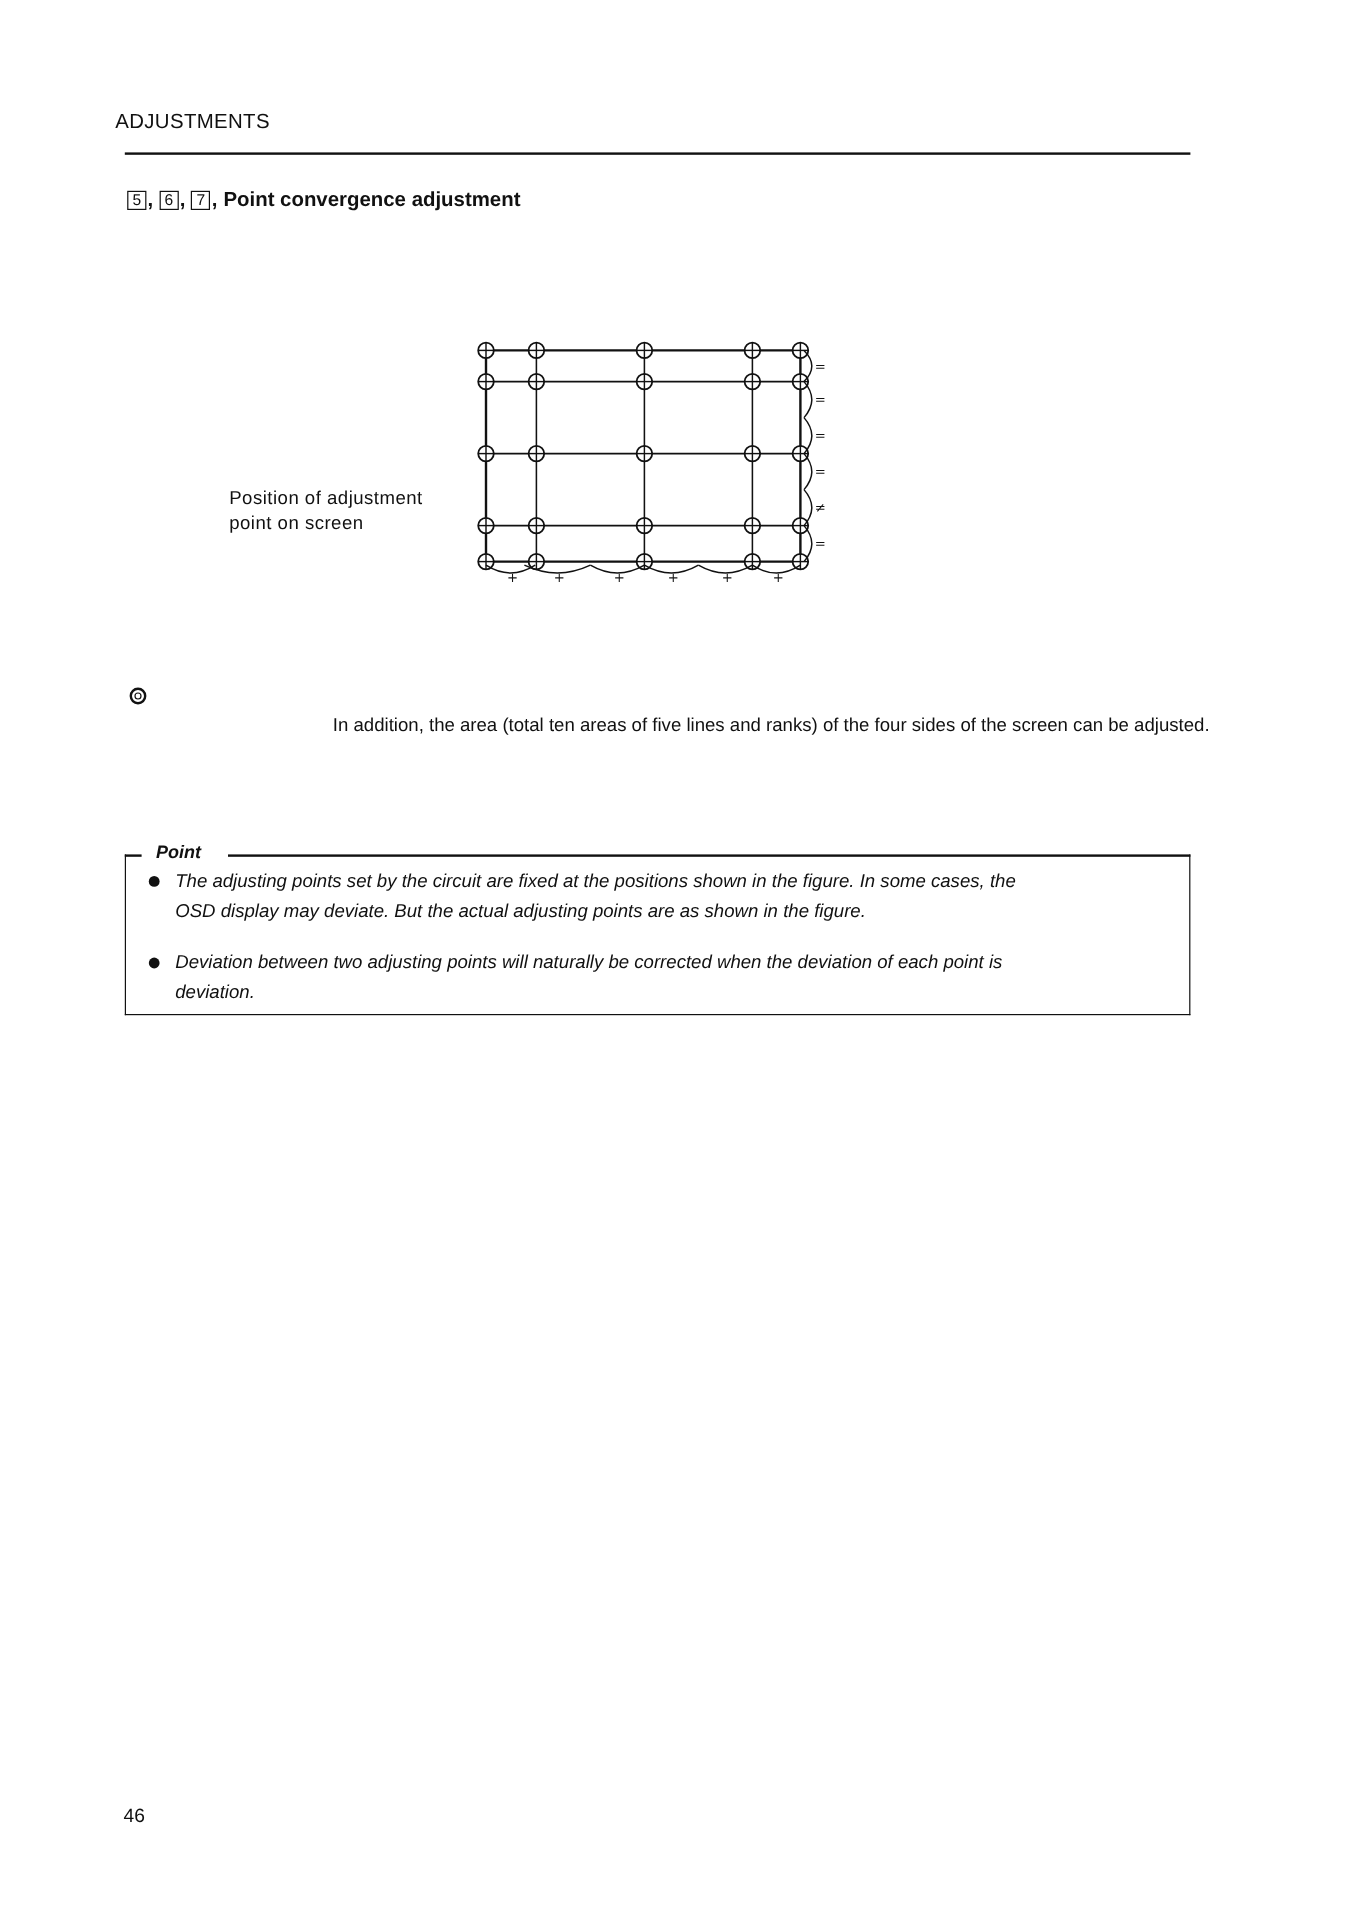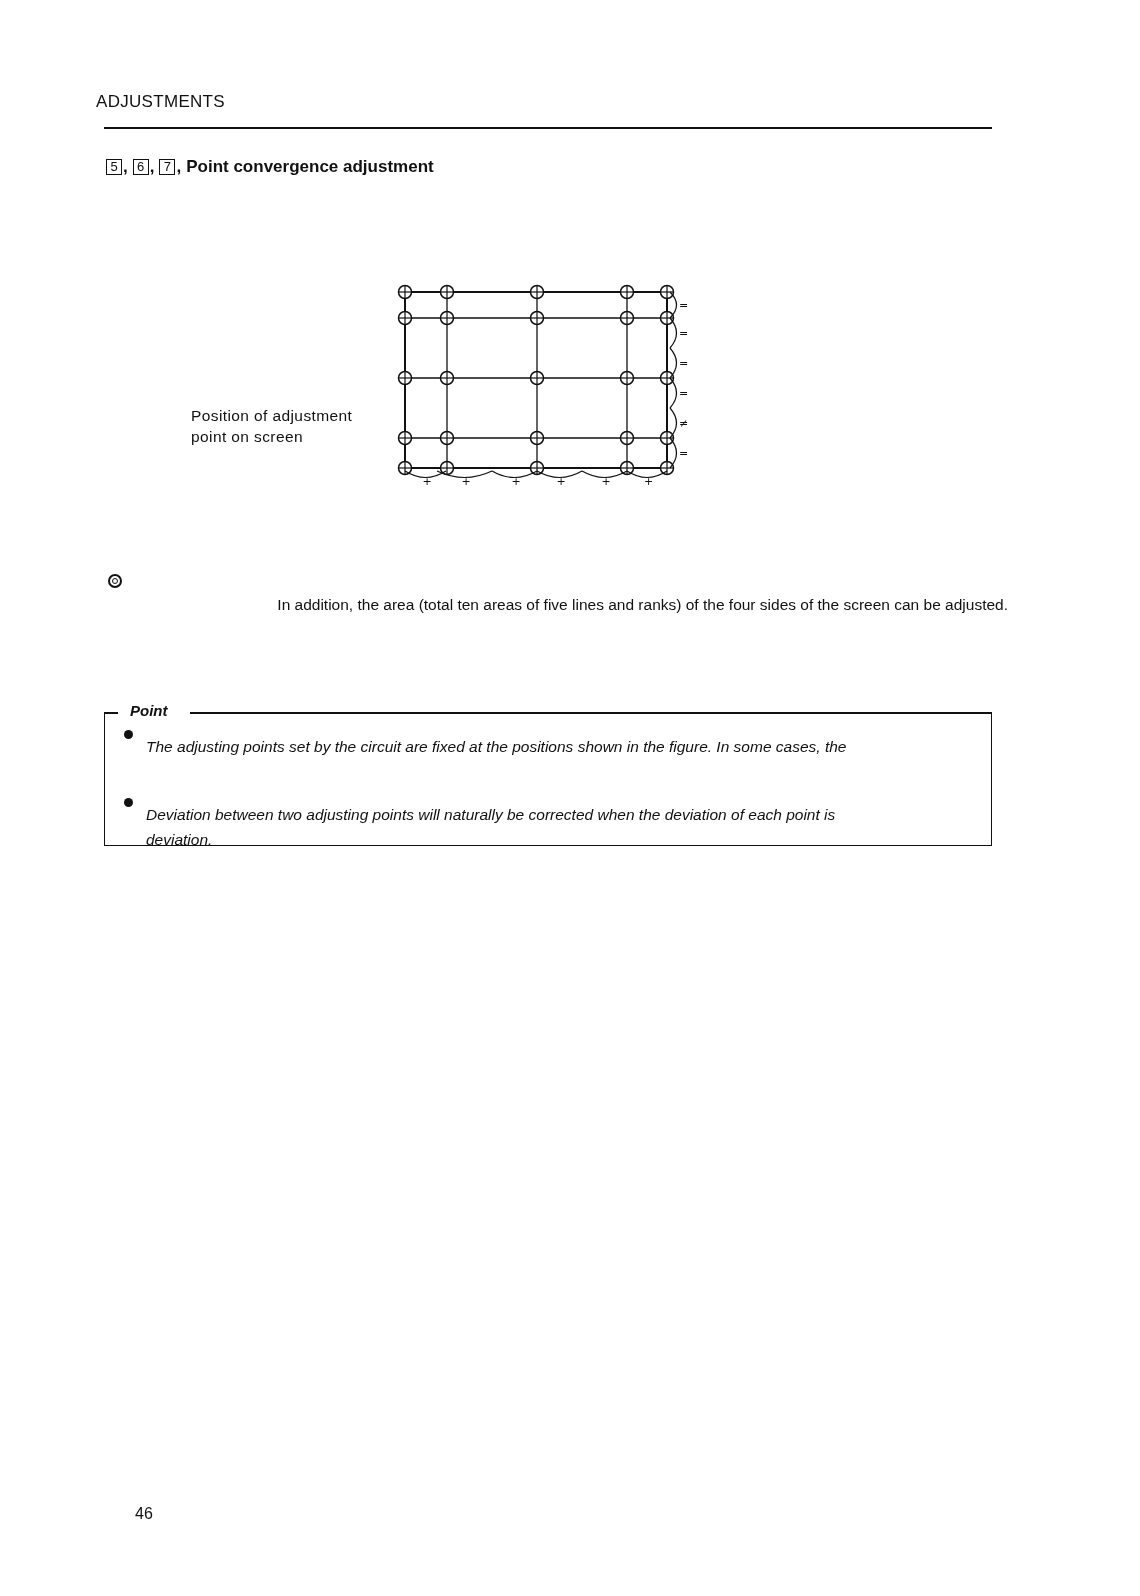--- a/index.html
+++ b/index.html
@@ -51,24 +51,24 @@
     .notes-label {
       position: absolute; left: 130px; top: 702px; font-size: 15px; font-weight: bold; font-style: italic;
     }
     .note-item {
       position: absolute; left: 124px; width: 860px;
       font-size: 15.5px; font-style: italic; line-height: 25px;
     }
     .note-item .dot {
       position: absolute; left: 0; top: 8px; width: 9px; height: 9px; background: #111; border-radius: 50%;
     }
-    .note-item .text { padding-left: 22px; display: block; margin-top: 12px; }
+    .note-item .text { padding-left: 22px; display: block; }
     .note-1 { top: 722px; }
     .note-2 { top: 790px; }
-    .page-number { position: absolute; left: 103px; top: 1505px; font-size: 16px; margin-left: 32px; }
+    .page-number { position: absolute; left: 103px; top: 1505px; font-size: 16px; }
   </style>
 </head>
 <body>
 
 <div class="header-title">ADJUSTMENTS</div>
 <div class="header-rule"></div>
 
 <div class="section-title">
   <span class="boxnum">5</span>
     <span class="sep">,</span>
@@ -259,20 +259,21 @@
 
 <div class="notes-box"></div>
 <div class="notes-topline-left"></div>
 <div class="notes-topline-right"></div>
 <div class="notes-label">Point</div>
 
 <div class="note-item note-1">
   <span class="dot"></span>
   <span class="text">
     <span>The adjusting points set by the circuit are fixed at the positions shown in the figure. In some cases, the</span><br>
+    <span>OSD display may deviate. But the actual adjusting points are as shown in the figure.</span>
   </span>
 </div>
 <div class="note-item note-2">
   <span class="dot"></span>
   <span class="text">
     <span>Deviation between two adjusting points will naturally be corrected when the deviation of each point is</span><br>
     <span>deviation.</span>
   </span>
 </div>
 

